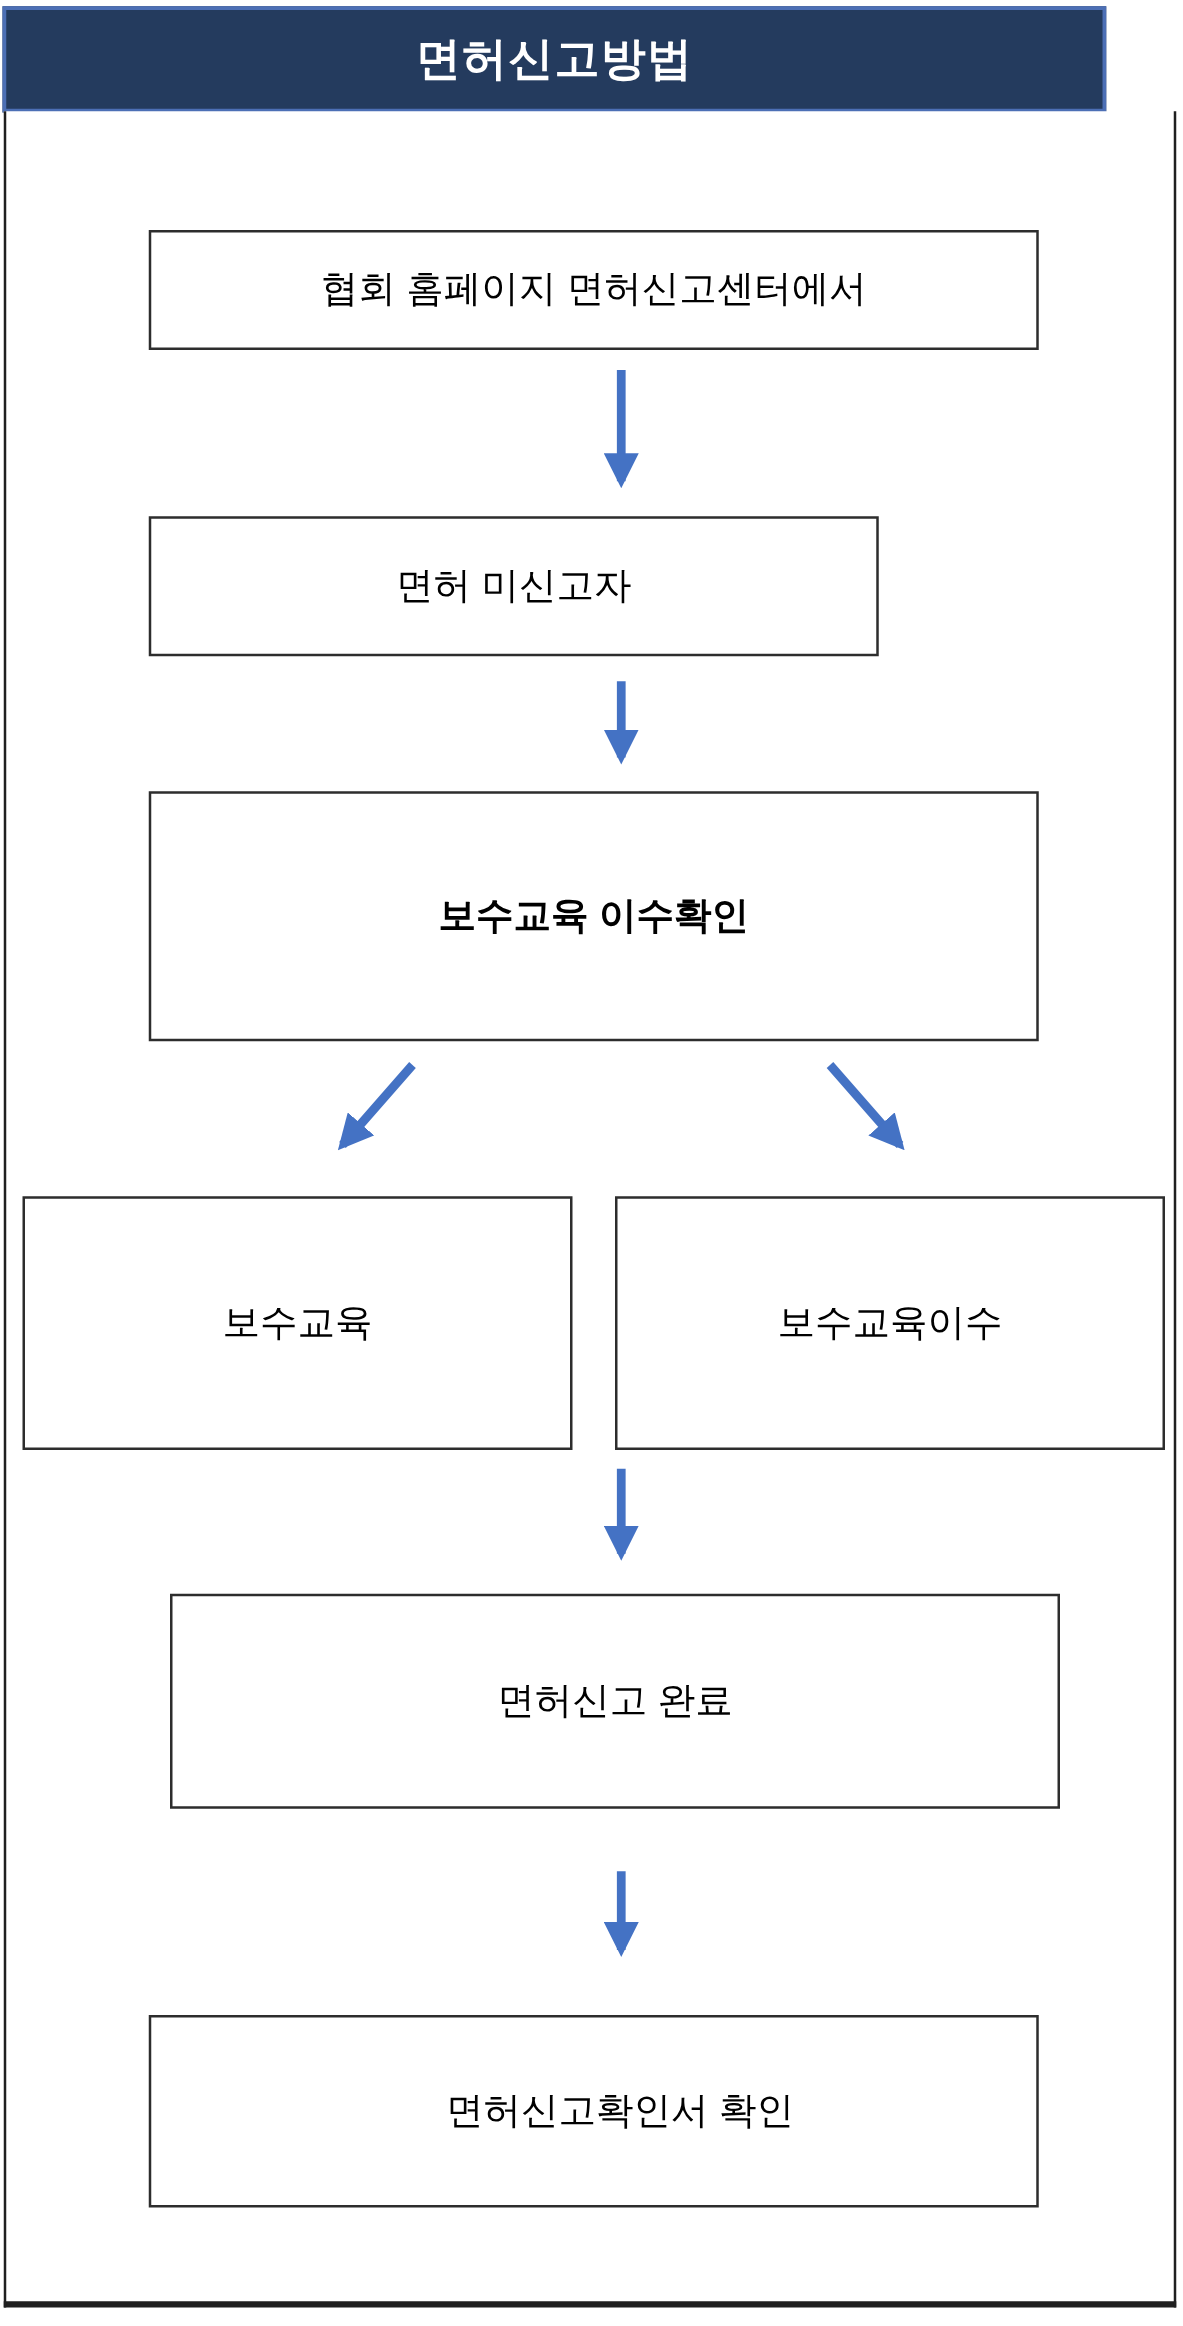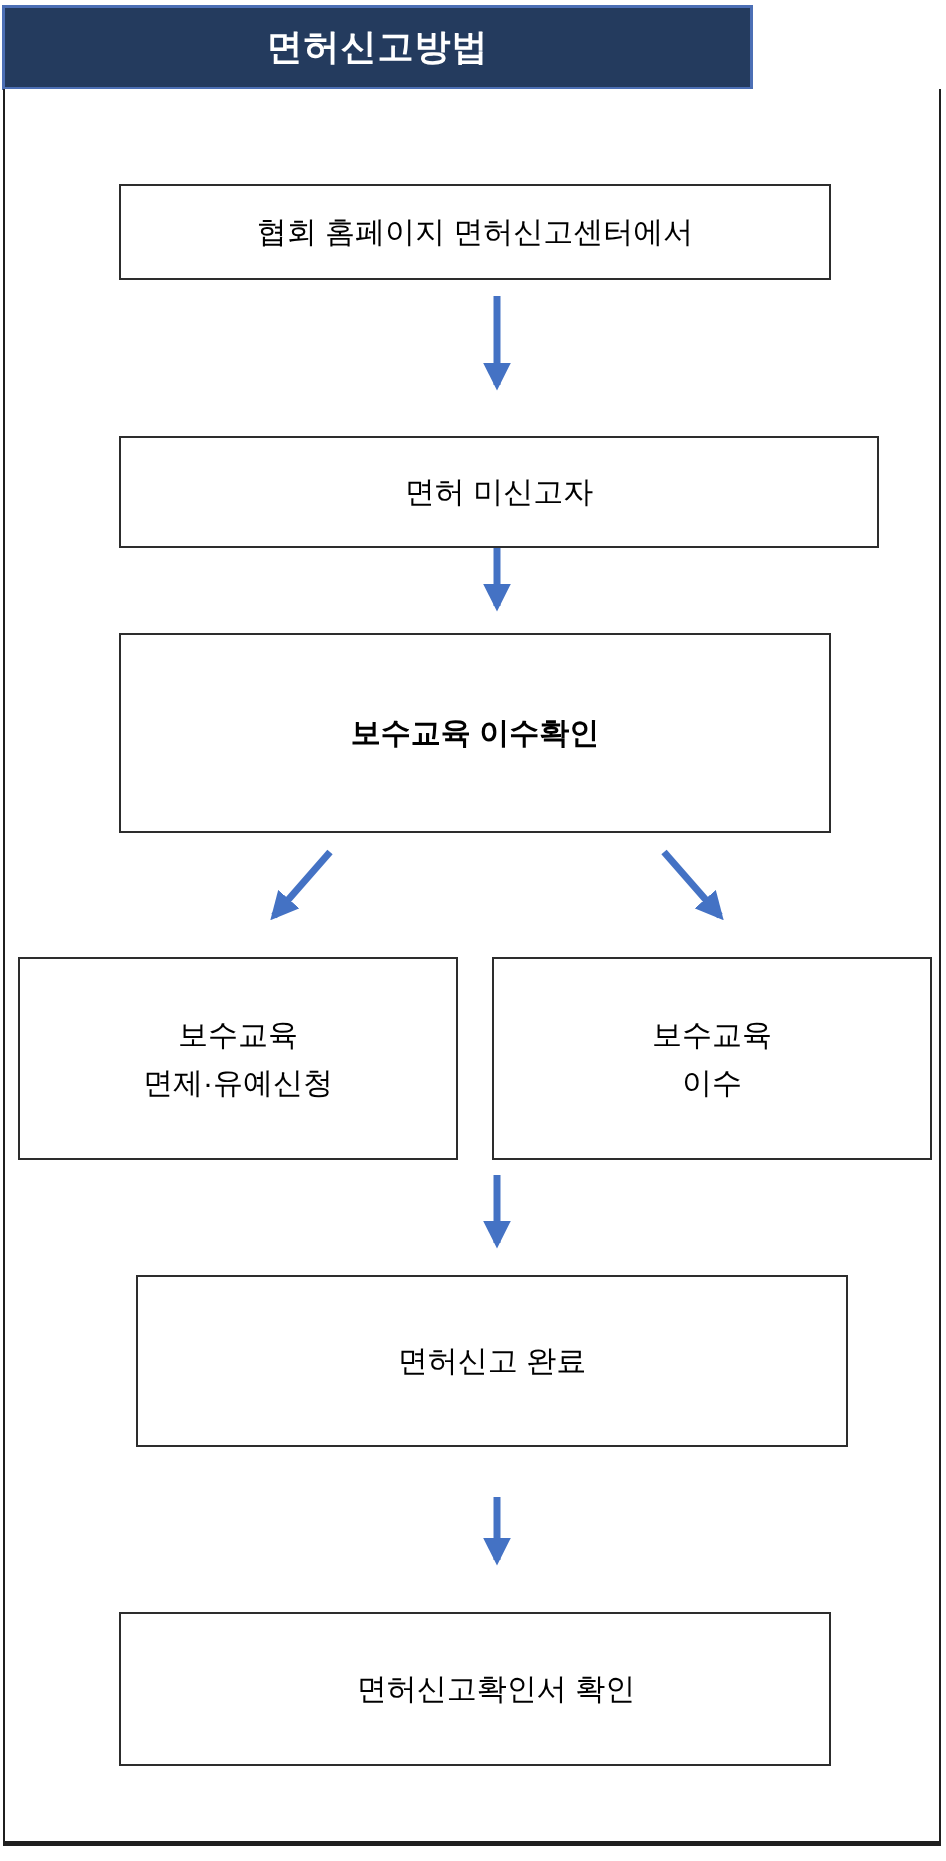--- a/index.html
+++ b/index.html
@@ -12,21 +12,21 @@
   }
   html,body{margin:0;padding:0;background:#ffffff;}
   .canvas{
     position:relative;
     width:946px;height:1861px;
     background:#ffffff;
     font-family:"Liberation Sans","DejaVu Sans",sans-serif;
     overflow:hidden;
   }
   .header{
-    position:absolute;left:2px;top:5px;width:751px;height:85px;
+    position:absolute;left:2px;top:5px;width:883px;height:85px;
     box-sizing:border-box;
     background:var(--header-bg);
     border:3px solid var(--header-border);
     display:flex;align-items:center;justify-content:center;
   }
   .header-title{
     color:#ffffff;font-size:36px;font-weight:bold;letter-spacing:1px;
   }
   .container{
     position:absolute;left:3px;top:89px;width:938px;height:1757px;
@@ -34,28 +34,28 @@
     background:#ffffff;
     border-left:2px solid var(--outer-border);
     border-right:2px solid var(--outer-border);
     border-bottom:5px solid var(--outer-border);
   }
   .fbox{
     position:absolute;
     box-sizing:border-box;
     background:#ffffff;
     border:2px solid var(--box-border);
-    display:flex;flex-direction:column;align-items:center;justify-content:center;
+    display:flex;flex-direction:row;align-items:center;justify-content:center;
     text-align:center;
     color:var(--text);
     font-size:30px;
     line-height:1.45;
   }
   .box-step1{left:119px;top:184px;width:712px;height:96px;}
-  .box-step2{left:119px;top:436px;width:760px;height:112px;}
+  .box-step2{left:119px;top:413px;width:584px;height:112px;}
   .box-step3{left:119px;top:633px;width:712px;height:200px;font-weight:bold;}
   .box-step4a{left:18px;top:957px;width:440px;height:203px;line-height:1.6;}
   .box-step4b{left:492px;top:957px;width:440px;height:203px;line-height:1.6;}
   .box-step5{left:136px;top:1275px;width:712px;height:172px;}
   .box-step6{left:119px;top:1612px;width:712px;height:154px;padding-left:42px;}
   .arrow-layer{
     position:absolute;left:0;top:0;width:946px;height:1861px;
     pointer-events:none;
   }
 </style>
@@ -91,21 +91,20 @@
   <div class="fbox box-step2">
     <span>면허 미신고자</span>
   </div>
 
   <div class="fbox box-step3">
     <span>보수교육 이수확인</span>
   </div>
 
   <div class="fbox box-step4a">
     <span>보수교육</span>
-    <span>면제·유예신청</span>
   </div>
 
   <div class="fbox box-step4b">
     <span>보수교육</span>
     <span>이수</span>
   </div>
 
   <div class="fbox box-step5">
     <span>면허신고 완료</span>
   </div>

